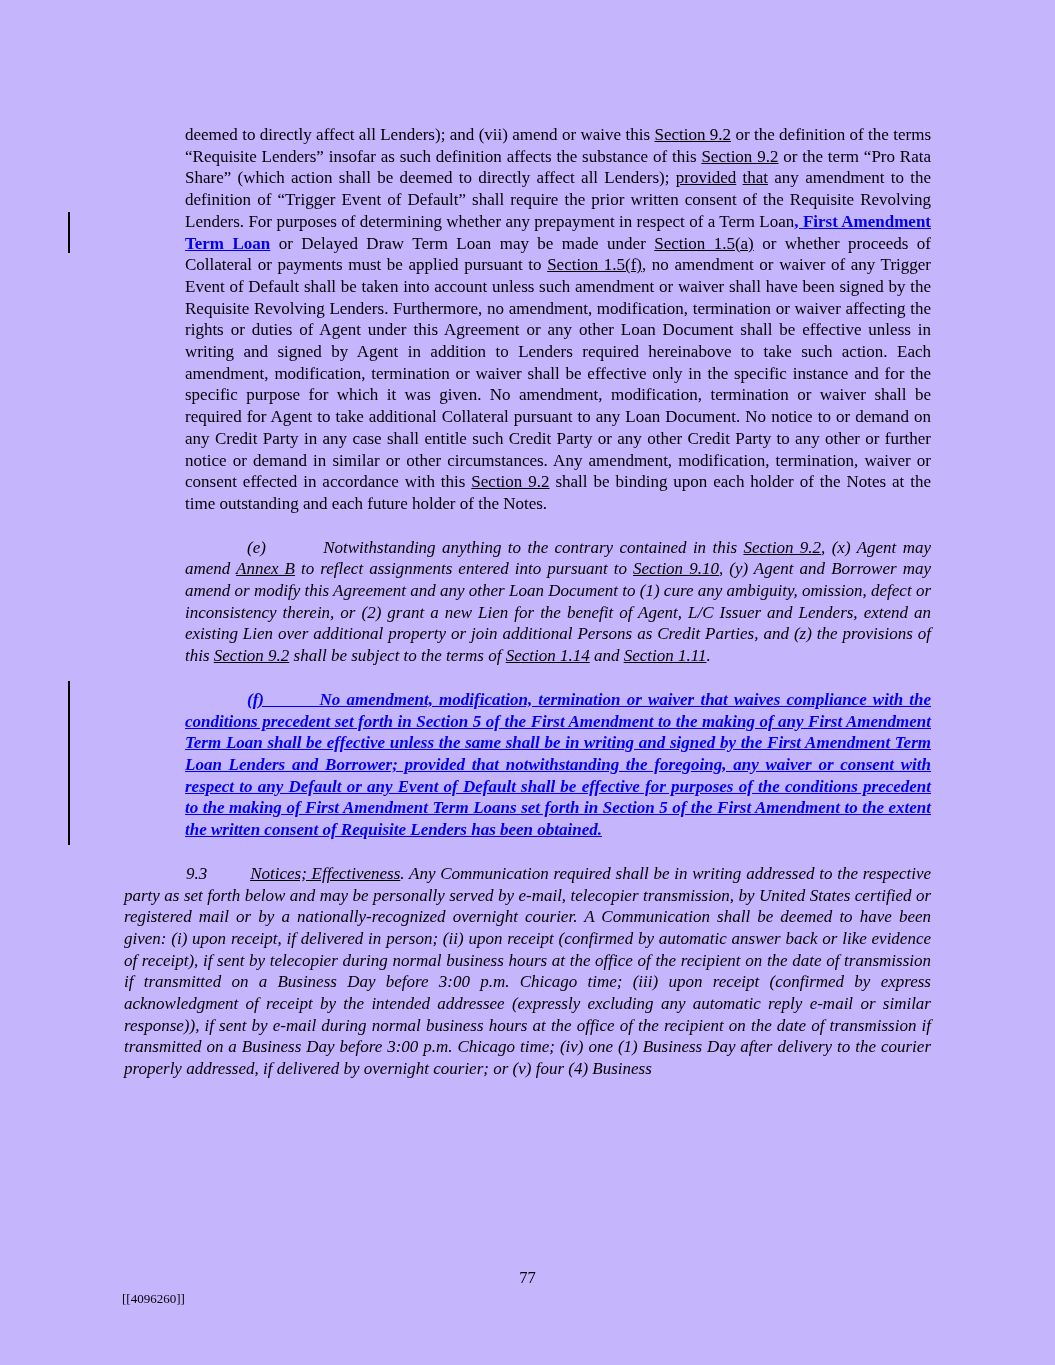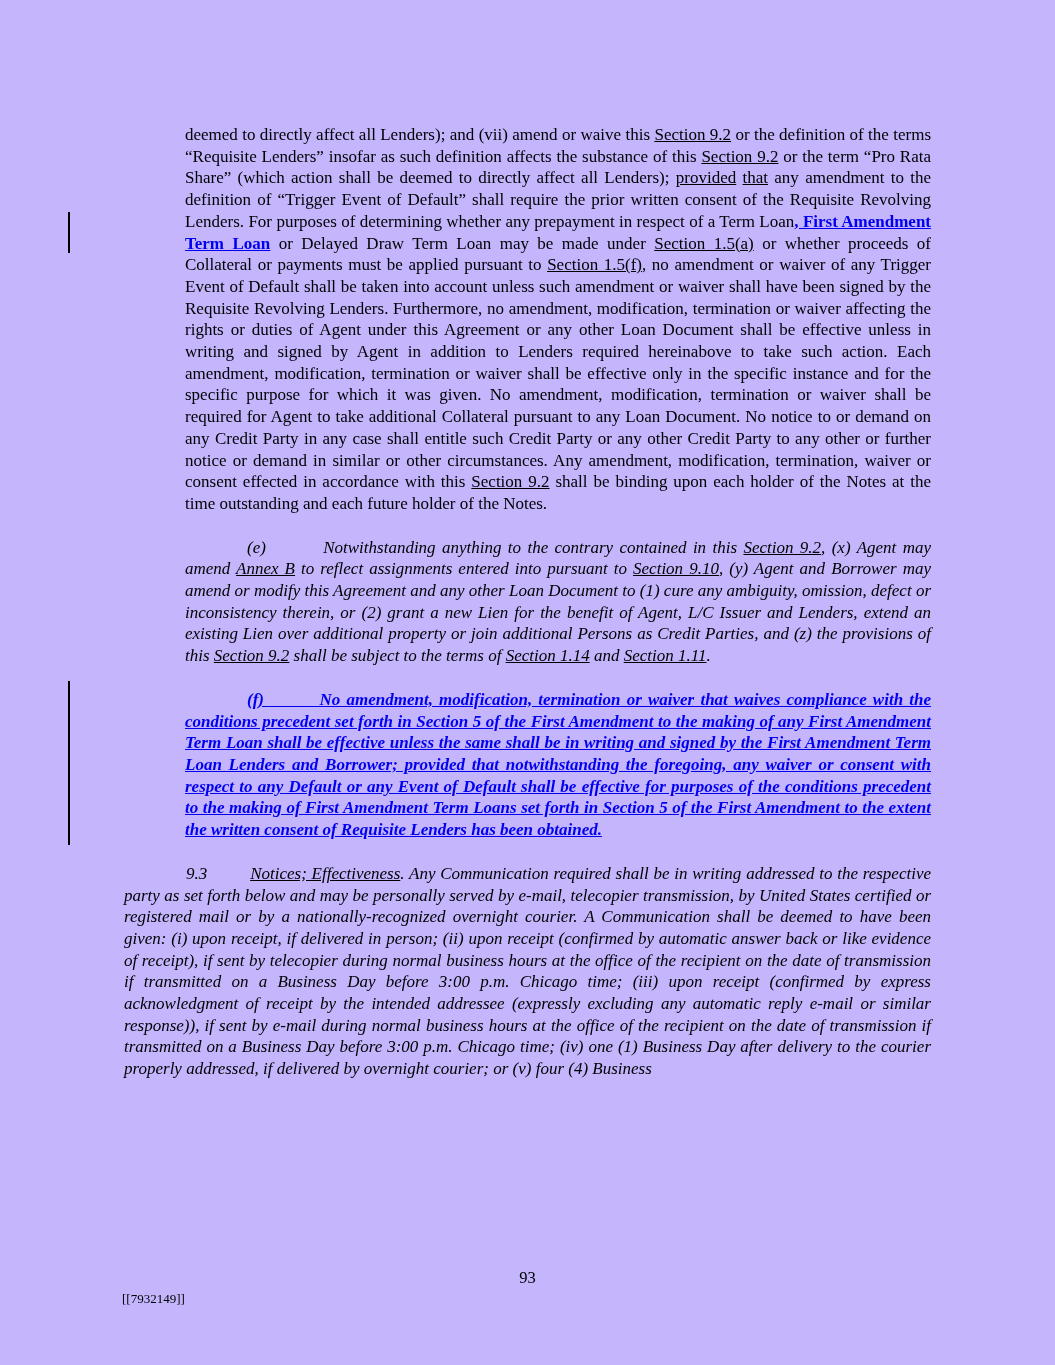--- a/index.html
+++ b/index.html
@@ -60,15 +60,15 @@
 
 <div class="page">
   <div class="change-bar" style="top: 212px; height: 41px;"></div>
   <div class="change-bar" style="top: 681px; height: 164px;"></div>
   <div class="content">
       <p class="para indent-block"><span>deemed to directly affect all Lenders); and (vii) amend or waive this </span><span class="u">Section 9.2</span><span> or the definition of the terms “Requisite Lenders” insofar as such definition affects the substance of this </span><span class="u">Section 9.2</span><span> or the term “Pro Rata Share” (which action shall be deemed to directly affect all Lenders); </span><span class="u">provided</span><span> </span><span class="u">that</span><span> any amendment to the definition of “Trigger Event of Default” shall require the prior written consent of the Requisite Revolving Lenders. For purposes of determining whether any prepayment in respect of a Term Loan</span><span class="ins">, First Amendment Term Loan</span><span> or Delayed Draw Term Loan may be made under </span><span class="u">Section 1.5(a)</span><span> or whether proceeds of Collateral or payments must be applied pursuant to </span><span class="u">Section 1.5(f)</span><span>, no amendment or waiver of any Trigger Event of Default shall be taken into account unless such amendment or waiver shall have been signed by the Requisite Revolving Lenders. Furthermore, no amendment, modification, termination or waiver affecting the rights or duties of Agent under this Agreement or any other Loan Document shall be effective unless in writing and signed by Agent in addition to Lenders required hereinabove to take such action. Each amendment, modification, termination or waiver shall be effective only in the specific instance and for the specific purpose for which it was given. No amendment, modification, termination or waiver shall be required for Agent to take additional Collateral pursuant to any Loan Document. No notice to or demand on any Credit Party in any case shall entitle such Credit Party or any other Credit Party to any other or further notice or demand in similar or other circumstances. Any amendment, modification, termination, waiver or consent effected in accordance with this </span><span class="u">Section 9.2</span><span> shall be binding upon each holder of the Notes at the time outstanding and each future holder of the Notes.</span></p>
       <p class="para indent-block first-indent"><span>(e)&nbsp;&nbsp;&nbsp;&nbsp;&nbsp;&nbsp;&nbsp;&nbsp;&nbsp;Notwithstanding anything to the contrary contained in this </span><span class="u">Section 9.2</span><span>, (x) Agent may amend </span><span class="u">Annex B</span><span> to reflect assignments entered into pursuant to </span><span class="u">Section 9.10</span><span>, (y) Agent and Borrower may amend or modify this Agreement and any other Loan Document to (1) cure any ambiguity, omission, defect or inconsistency therein, or (2) grant a new Lien for the benefit of Agent, L/C Issuer and Lenders, extend an existing Lien over additional property or join additional Persons as Credit Parties, and (z) the provisions of this </span><span class="u">Section 9.2</span><span> shall be subject to the terms of </span><span class="u">Section 1.14</span><span> and </span><span class="u">Section 1.11</span><span>.</span></p>
       <p class="para indent-block first-indent"><span class="ins">(f)&nbsp;&nbsp;&nbsp;&nbsp;&nbsp;&nbsp;&nbsp;&nbsp;&nbsp;No amendment, modification, termination or waiver that waives compliance with the conditions precedent set forth in Section 5 of the First Amendment to the making of any First Amendment Term Loan shall be effective unless the same shall be in writing and signed by the First Amendment Term Loan Lenders and Borrower; provided that notwithstanding the foregoing, any waiver or consent with respect to any Default or any Event of Default shall be effective for purposes of the conditions precedent to the making of First Amendment Term Loans set forth in Section 5 of the First Amendment to the extent the written consent of Requisite Lenders has been obtained.</span></p>
       <p class="para first-indent"><span>9.3&nbsp;&nbsp;&nbsp;&nbsp;&nbsp;&nbsp;&nbsp;&nbsp;&nbsp;</span><span class="u">Notices; Effectiveness</span><span>. Any Communication required shall be in writing addressed to the respective party as set forth below and may be personally served by e-mail, telecopier transmission, by United States certified or registered mail or by a nationally-recognized overnight courier. A Communication shall be deemed to have been given: (i) upon receipt, if delivered in person; (ii) upon receipt (confirmed by automatic answer back or like evidence of receipt), if sent by telecopier during normal business hours at the office of the recipient on the date of transmission if transmitted on a Business Day before 3:00 p.m. Chicago time; (iii) upon receipt (confirmed by express acknowledgment of receipt by the intended addressee (expressly excluding any automatic reply e-mail or similar response)), if sent by e-mail during normal business hours at the office of the recipient on the date of transmission if transmitted on a Business Day before 3:00 p.m. Chicago time; (iv) one (1) Business Day after delivery to the courier properly addressed, if delivered by overnight courier; or (v) four (4) Business</span></p>
     </div>
-  <div class="page-number">93</div>
-  <div class="doc-id">[[7932149]]</div>
+  <div class="page-number">77</div>
+  <div class="doc-id">[[4096260]]</div>
 </div>
 
 </body></html>

